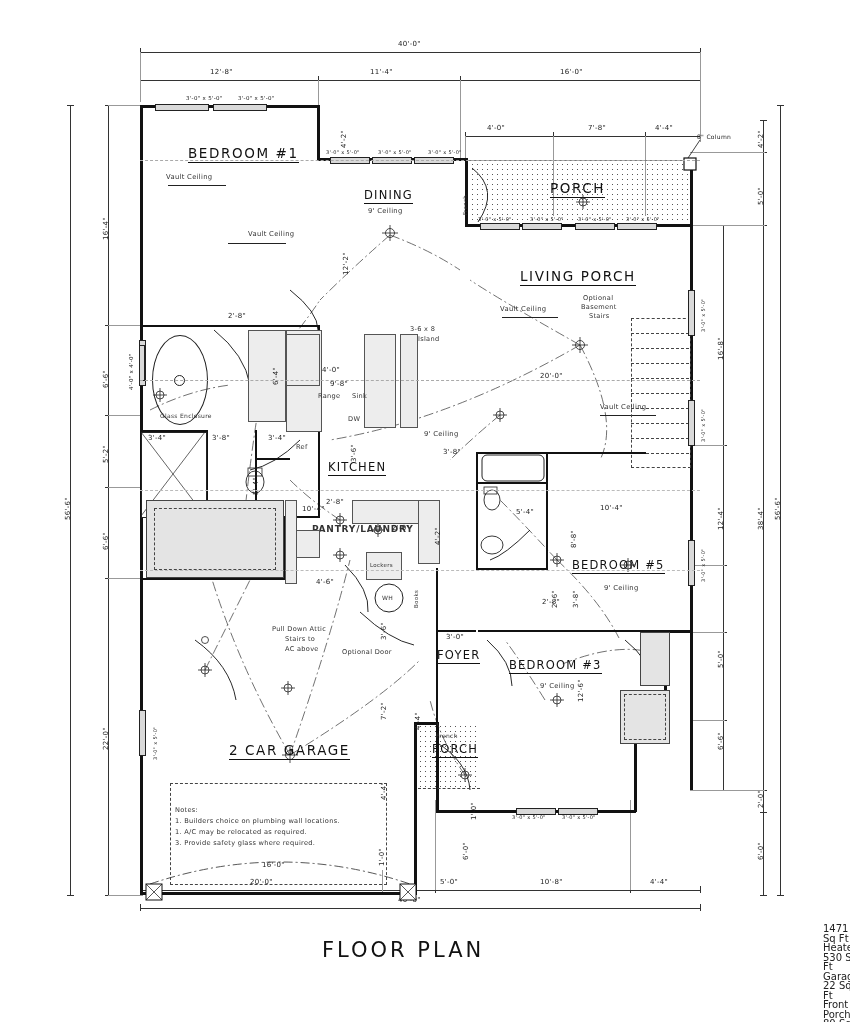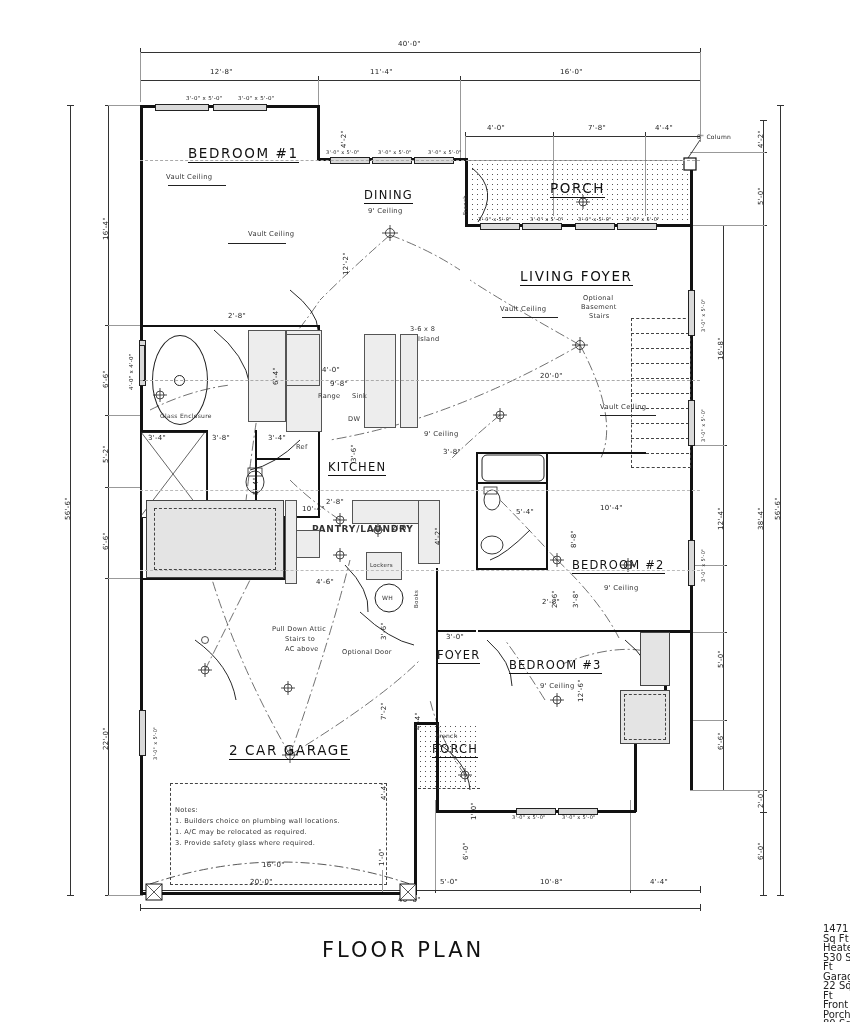--- a/index.html
+++ b/index.html
@@ -246,21 +246,21 @@
   <div class="txt dimv" style="left:340px;top:148px;">4'-2"</div>
   <div class="txt dimv" style="left:342px;top:275px;">12'-2"</div>
   <div class="win" style="left:330px;top:157px;width:38px;height:5px;"></div>
   <div class="win" style="left:372px;top:157px;width:38px;height:5px;"></div>
   <div class="win" style="left:414px;top:157px;width:38px;height:5px;"></div>
   <div class="txt dim" style="left:326px;top:149px;font-size:5px;">3'-0" x 5'-0"</div>
   <div class="txt dim" style="left:378px;top:149px;font-size:5px;">3'-0" x 5'-0"</div>
   <div class="txt dim" style="left:428px;top:149px;font-size:5px;">3'-0" x 5'-0"</div>
   <div class="txt notev" style="left:462px;top:215px;font-size:5.5px;">French</div>
 
-  <div class="txt rname" style="left:520px;top:268px;">LIVING FOYER</div>
+  <div class="txt rname" style="left:520px;top:268px;">LIVING PORCH</div>
   <div class="txt note9" style="left:500px;top:305px;">Vault Ceiling</div>
   <div class="arrowl" style="left:502px;top:317px;width:56px;"></div>
   <div class="txt note9" style="left:600px;top:403px;">Vault Ceiling</div>
   <div class="arrowl" style="left:600px;top:415px;width:56px;"></div>
   <div class="txt note" style="left:583px;top:294px;">Optional</div>
   <div class="txt note" style="left:581px;top:303px;">Basement</div>
   <div class="txt note" style="left:589px;top:312px;">Stairs</div>
   <div class="txt dim" style="left:540px;top:372px;">20'-0"</div>
   <div class="txt dim" style="left:697px;top:133px;font-size:6px;">8" Column</div>
 
@@ -480,21 +480,21 @@
   <div class="fill2" style="left:285px;top:500px;width:10px;height:82px;"></div>
 
   <div class="wall" style="left:476px;top:452px;width:2px;height:118px;"></div>
   <div class="wall" style="left:476px;top:452px;width:170px;height:2px;"></div>
   <div class="wall" style="left:546px;top:452px;width:2px;height:118px;"></div>
   <div class="wall" style="left:476px;top:482px;width:70px;height:2px;"></div>
   <div class="wall" style="left:476px;top:568px;width:72px;height:2px;"></div>
   <div class="wall" style="left:436px;top:568px;width:2px;height:155px;"></div>
   <div class="wall" style="left:436px;top:630px;width:40px;height:2px;"></div>
   <div class="wall" style="left:478px;top:630px;width:190px;height:2px;"></div>
-  <div class="txt rname sm" style="left:572px;top:558px;">BEDROOM #2</div>
+  <div class="txt rname sm" style="left:572px;top:558px;">BEDROOM #5</div>
   <div class="txt note9" style="left:604px;top:584px;">9' Ceiling</div>
   <div class="txt dim" style="left:516px;top:508px;">5'-4"</div>
   <div class="txt dim" style="left:600px;top:504px;">10'-4"</div>
   <div class="txt dimv" style="left:570px;top:548px;">8'-8"</div>
   <div class="txt dim" style="left:443px;top:448px;">3'-8"</div>
   <div class="txt dimv" style="left:434px;top:545px;">4'-2"</div>
   <div class="txt dimv" style="left:551px;top:608px;">2'-6"</div>
   <div class="txt dimv" style="left:572px;top:608px;">3'-8"</div>
   <div class="txt dim" style="left:542px;top:598px;">2'-8"</div>
 

